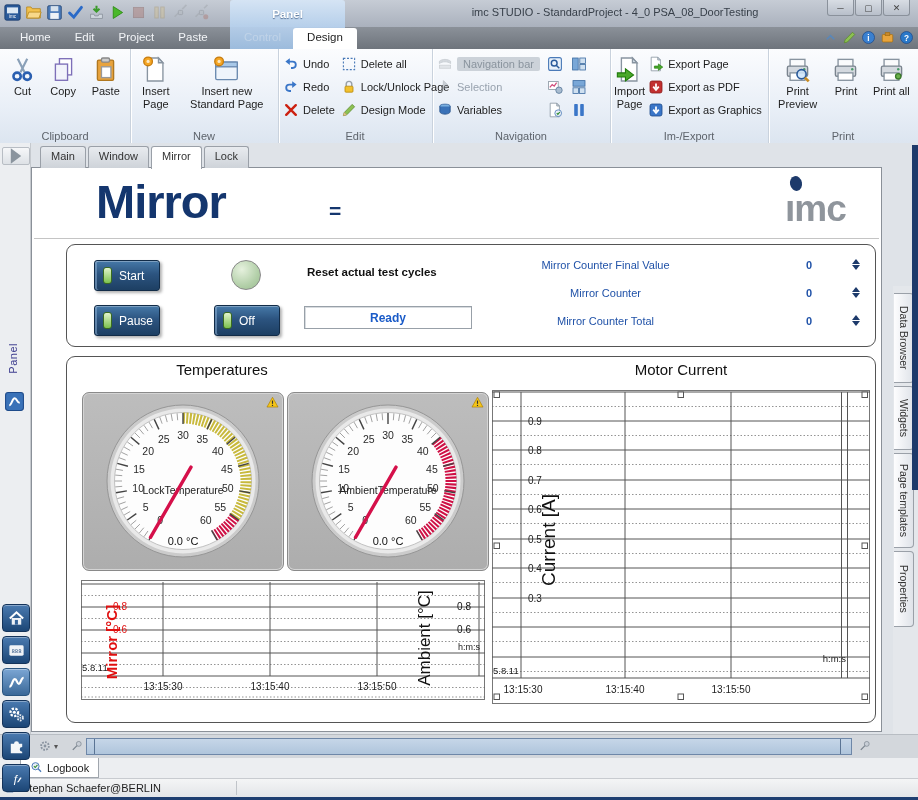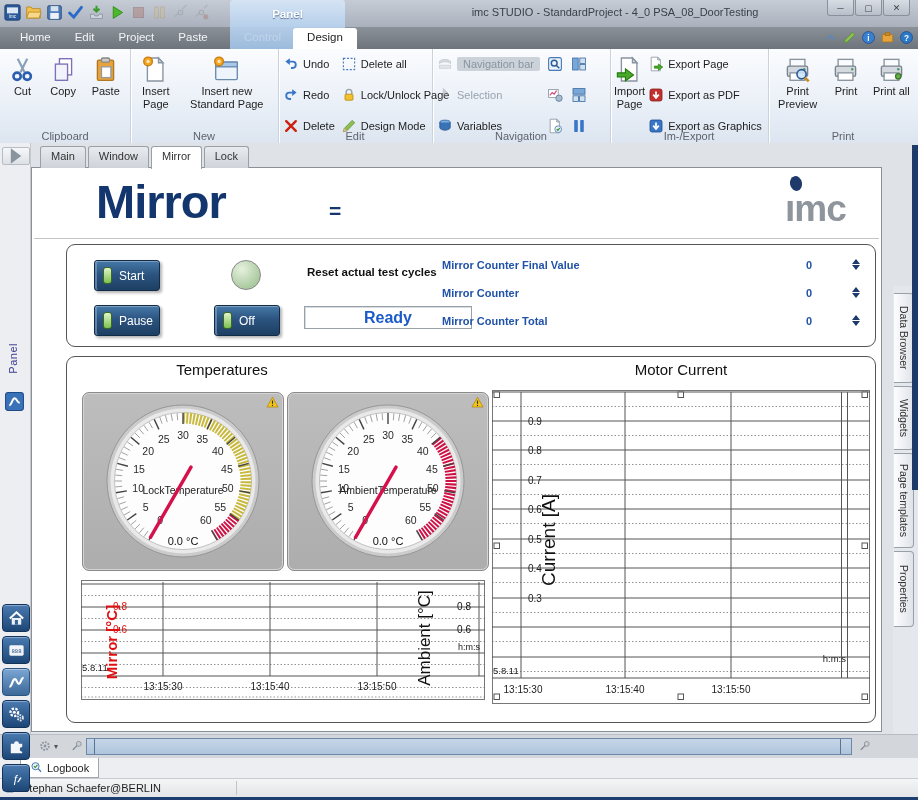--- a/index.html
+++ b/index.html
@@ -35,21 +35,21 @@
   #ribbonr .qic{width:15px;height:15px}
   
   #ribbonbody{position:absolute;left:0;top:49px;width:918px;height:94px;
     background:linear-gradient(#fbfcfe,#e9eff7 62%,#dce5f0);border-bottom:2px solid #c3cad4}
   .rgroup{position:absolute;top:0;height:94px;border-right:1px solid #c9d2dd;box-shadow:1px 0 0 #fff}
   .rgroup .gbody{position:absolute;left:0;top:2px;right:0;bottom:15px;display:flex;align-items:flex-start;padding:2px 3px}
   .rgroup .glabel{position:absolute;left:0;right:0;bottom:1px;text-align:center;color:#5d6océ3;color:#5d636b;font-size:11px}
   .rbtn-l{display:flex;flex-direction:column;align-items:center;padding-top:3px;margin:0 1px;border-radius:3px}
   .rbtn-l .ic{width:27px;height:27px;margin-bottom:2px}
   .rbtn-l .lb{text-align:center;line-height:12.5px;font-size:11px;color:#1d1d1d}
-  .rcol{display:flex;flex-direction:column;justify-content:flex-start;gap:10px;margin-right:2px}
+  .rcol{display:flex;flex-direction:column;justify-content:flex-start;gap:2px;margin-right:2px}
   .rbtn-s{display:flex;align-items:center;height:21px;gap:4px;padding:0 2px;border-radius:2px;white-space:nowrap;font-size:11px;color:#1d1d1d}
   .rbtn-s .ic{width:16px;height:16px;flex:0 0 16px}
   .rbtn-s.dis{color:#98a2ae}
   .rbtn-s.dis .ic{opacity:.45;filter:grayscale(.7)}
   .rbtn-s .chip{background:#ccd2d9;border-radius:2px;padding:1px 6px;color:#8a949e}
   .rbtn-io{width:22px;height:21px;display:flex;align-items:center;justify-content:center;border-radius:2px}
   .rbtn-io .ic{width:16px;height:16px}
   
   #docarea{position:absolute;left:0;top:143px;width:918px;height:591px;background:#dfe3e8}
   #pagetabs{position:absolute;left:40px;top:3px;display:flex;height:21px;z-index:3}
@@ -92,24 +92,24 @@
     background:linear-gradient(180deg,#4679a8,#2c5480 45%,#1d3f63);color:#fff;font-size:12px;
     display:flex;align-items:center;box-shadow:2px 2px 3px rgba(0,0,0,.3),inset 0 1px 0 rgba(255,255,255,.3),inset 2px 0 0 rgba(140,175,210,.55)}
   .panel-btn .led{width:7px;height:15px;margin-left:8px;border-radius:3px;flex:0 0 7px;
     background:linear-gradient(#e2f4cc,#7cc24e);border:1px solid #3a6a20}
   .panel-btn .bl{margin-left:7px}
   #lamp{position:absolute;left:164px;top:15px;width:28px;height:28px;border-radius:50%;
     background:radial-gradient(circle at 35% 30%,#e6f1de,#b2cfa8 62%,#9abd90);border:1px solid #888}
   #resetlbl{position:absolute;left:240px;top:21px;font-size:11.5px;font-weight:600;color:#111}
   #ready{position:absolute;left:237px;top:61px;width:166px;height:21px;background:#fff;border:1px solid #98a0a8;
     box-shadow:inset 1px 1px 0 #d8dce0;display:flex;align-items:center;justify-content:center;
-    color:#1a5bc8;font-weight:bold;font-size:16px}
+    color:#1a5bc8;font-weight:bold;font-size:12px}
   #counters{position:absolute;left:375px;top:11px;width:420px}
   .cntrow{display:flex;align-items:center;height:17px;margin-bottom:11px}
-  .cntrow .cl{flex:1;text-align:left;color:#2052a8;font-weight:bold;font-size:11px}
+  .cntrow .cl{flex:1;text-align:center;color:#2052a8;font-weight:normal;font-size:11px}
   .cntrow .cv{width:80px;text-align:center;color:#2052a8;font-weight:bold;font-size:11px}
   .spin{width:13px;height:15px;display:flex;flex-direction:column;align-items:center;justify-content:center;gap:1px}
   .spin i{width:0;height:0;border-left:4.5px solid transparent;border-right:4.5px solid transparent}
   .spin .up{border-bottom:5px solid #1d3a6b}
   .spin .dn{border-top:5px solid #1d3a6b}
   .sec-title{position:absolute;top:4px;font-size:15px;color:#111;text-align:center}
   .gauge-wrap{position:absolute;top:35px;width:200px;height:177px;border:1px solid #8a8a8a;border-radius:7px;
     background:linear-gradient(#bdbdbd,#adadad);box-shadow:inset 0 0 0 1px #d4d4d4}
   .gauge-wrap .warn{position:absolute;right:4px;top:3px;width:13px;height:13px}
   .chart-wrap{position:absolute;background:#fff}

